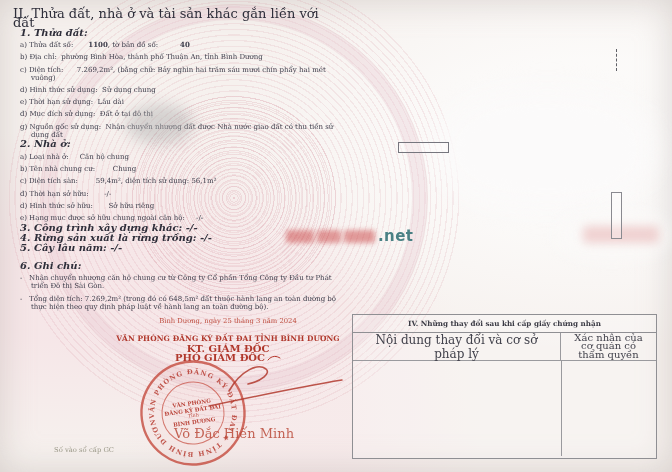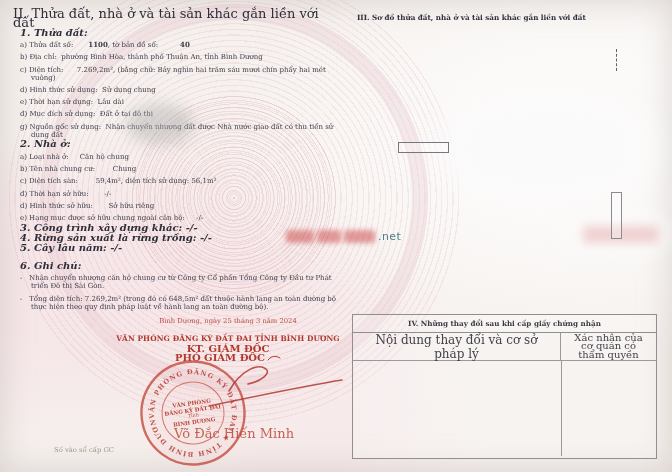--- a/index.html
+++ b/index.html
@@ -76,21 +76,21 @@
   .footer-note{position:absolute;left:54px;top:446px;font-size:6.8px;color:rgba(138,136,118,.85);}
   
   .sec3-title{position:absolute;left:357px;top:13px;width:302px;font-size:7.2px;font-weight:bold;color:#2f2f3c;line-height:9px;}
   .frag-dash{position:absolute;left:616px;top:49px;height:22px;width:0;border-left:1.7px dashed #5f5f66;}
   .frag-rect-h{position:absolute;left:398px;top:142px;width:49px;height:9px;border:1.5px solid #76767e;background:rgba(255,255,255,.25);}
   .frag-rect-v{position:absolute;left:611px;top:192px;width:9px;height:45px;border:1.5px solid #8a8a90;background:rgba(255,255,255,.25);}
   
   .watermark{position:absolute;left:286px;top:229px;display:flex;align-items:center;gap:3px;}
   .wm-block{height:13px;border-radius:2px;background:rgba(206,80,80,.55);filter:blur(2.4px);}
   .wm-b1{width:28px;}.wm-b2{width:24px;}.wm-b3{width:31px;}
-  .wm-suffix{font-family:"DejaVu Sans", sans-serif;font-weight:normal;font-size:11px;
+  .wm-suffix{font-family:"DejaVu Sans", sans-serif;font-weight:bold;font-size:15px;
     color:rgba(44,109,114,.85);letter-spacing:.4px;line-height:15px;filter:blur(.3px);}
   
   .table4{position:absolute;left:352px;top:314px;width:303px;height:143px;
     border:1.2px solid #8f8f93;background:rgba(252,250,250,.25);color:#42424c;}
   .t4-title{height:17px;display:flex;align-items:center;justify-content:center;
     font-size:7.2px;font-weight:bold;border-bottom:1.2px solid #8f8f93;color:#3a3a44;}
   .t4-headrow{display:flex;height:27px;border-bottom:1.2px solid #9a9a9e;}
   .t4-c1{width:208px;border-right:1.2px solid #9a9a9e;display:flex;align-items:center;justify-content:center;
     font-size:12px;text-align:center;padding:0 8px;box-sizing:border-box;}
   .t4-c2{flex:1;display:flex;align-items:center;justify-content:center;
@@ -171,21 +171,20 @@
   </div>
 
   <svg class="sig-svg" width="150" height="58" viewBox="0 0 150 58">
     <path d="M30,34 C42,13 59,6 67,12 C72,16 63,24 49,27" stroke="#b23a2e" stroke-width="1.6" fill="none" stroke-linecap="round" opacity="0.85"></path>
     <path d="M10,49 C48,41 100,30 143,23" stroke="#b23a2e" stroke-width="1.5" fill="none" stroke-linecap="round" opacity="0.85"></path>
   </svg>
   <div class="signer-name">Võ Đắc Hiến Minh</div>
 
   <div class="footer-note">Số vào sổ cấp GC</div>
 
-  <div class="sec3-title">III. Sơ đồ thửa đất, nhà ở và tài sản khác gắn liền với đất</div>
   <div class="frag-dash"></div>
   <div class="frag-rect-h"></div>
   <div class="frag-rect-v"></div>
 
   <div class="watermark">
     <div class="wm-block wm-b1"></div>
     <div class="wm-block wm-b2"></div>
     <div class="wm-block wm-b3"></div>
     <span class="wm-suffix">.net</span>
   </div>

